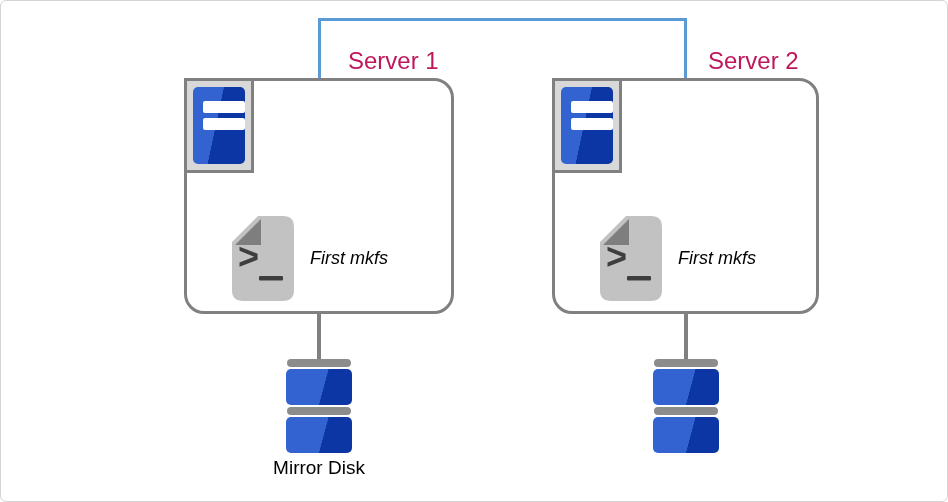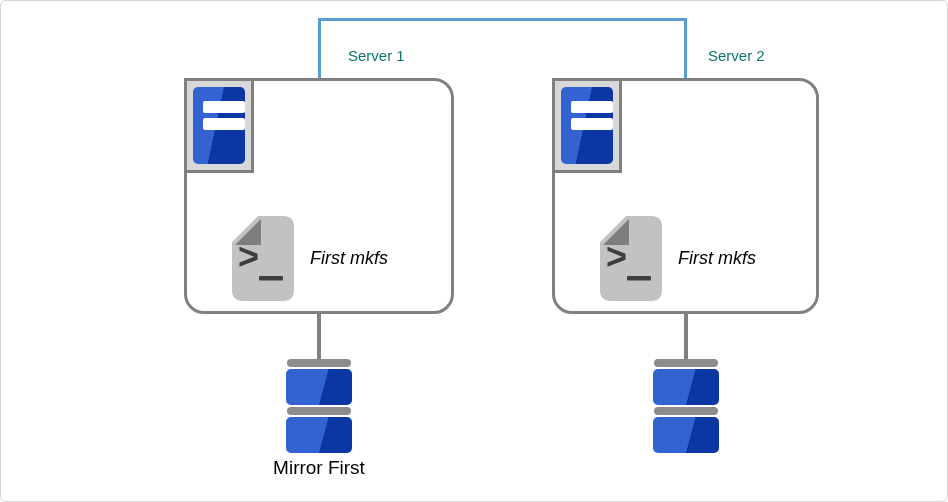--- a/index.html
+++ b/index.html
@@ -36,22 +36,22 @@
   
   .server-group{
     position:absolute;
     top:77px;
   }
   .group-1{left:183px;width:270px;}
   .group-2{left:551px;width:267px;}
   .server-label{
     position:absolute;
     top:-31px;
-    font-size:15px;
-    color:#0f766e;
+    font-size:24px;
+    color:#be185d;
     white-space:nowrap;
   }
   .group-1 .server-label{left:164px;}
   .group-2 .server-label{left:156px;}
   .server-box{
     position:absolute;
     left:0;top:0;
     width:100%;height:236px;
     border:3px solid var(--outline-gray);
     border-radius:20px;
@@ -165,21 +165,21 @@
 
     <div class="stem"></div>
 
     <div class="disk">
       <div class="disk-cap"></div>
       <div class="disk-seg"></div>
       <div class="disk-cap"></div>
       <div class="disk-seg"></div>
     </div>
 
-    <div class="disk-label">Mirror First</div>
+    <div class="disk-label">Mirror Disk</div>
   </div>
 
   <div class="server-group group-2">
     <div class="server-label">Server 2</div>
     <div class="server-box"></div>
 
     <div class="tower-frame">
       <div class="tower">
         <div class="bay bay-1"></div>
         <div class="bay bay-2"></div>

